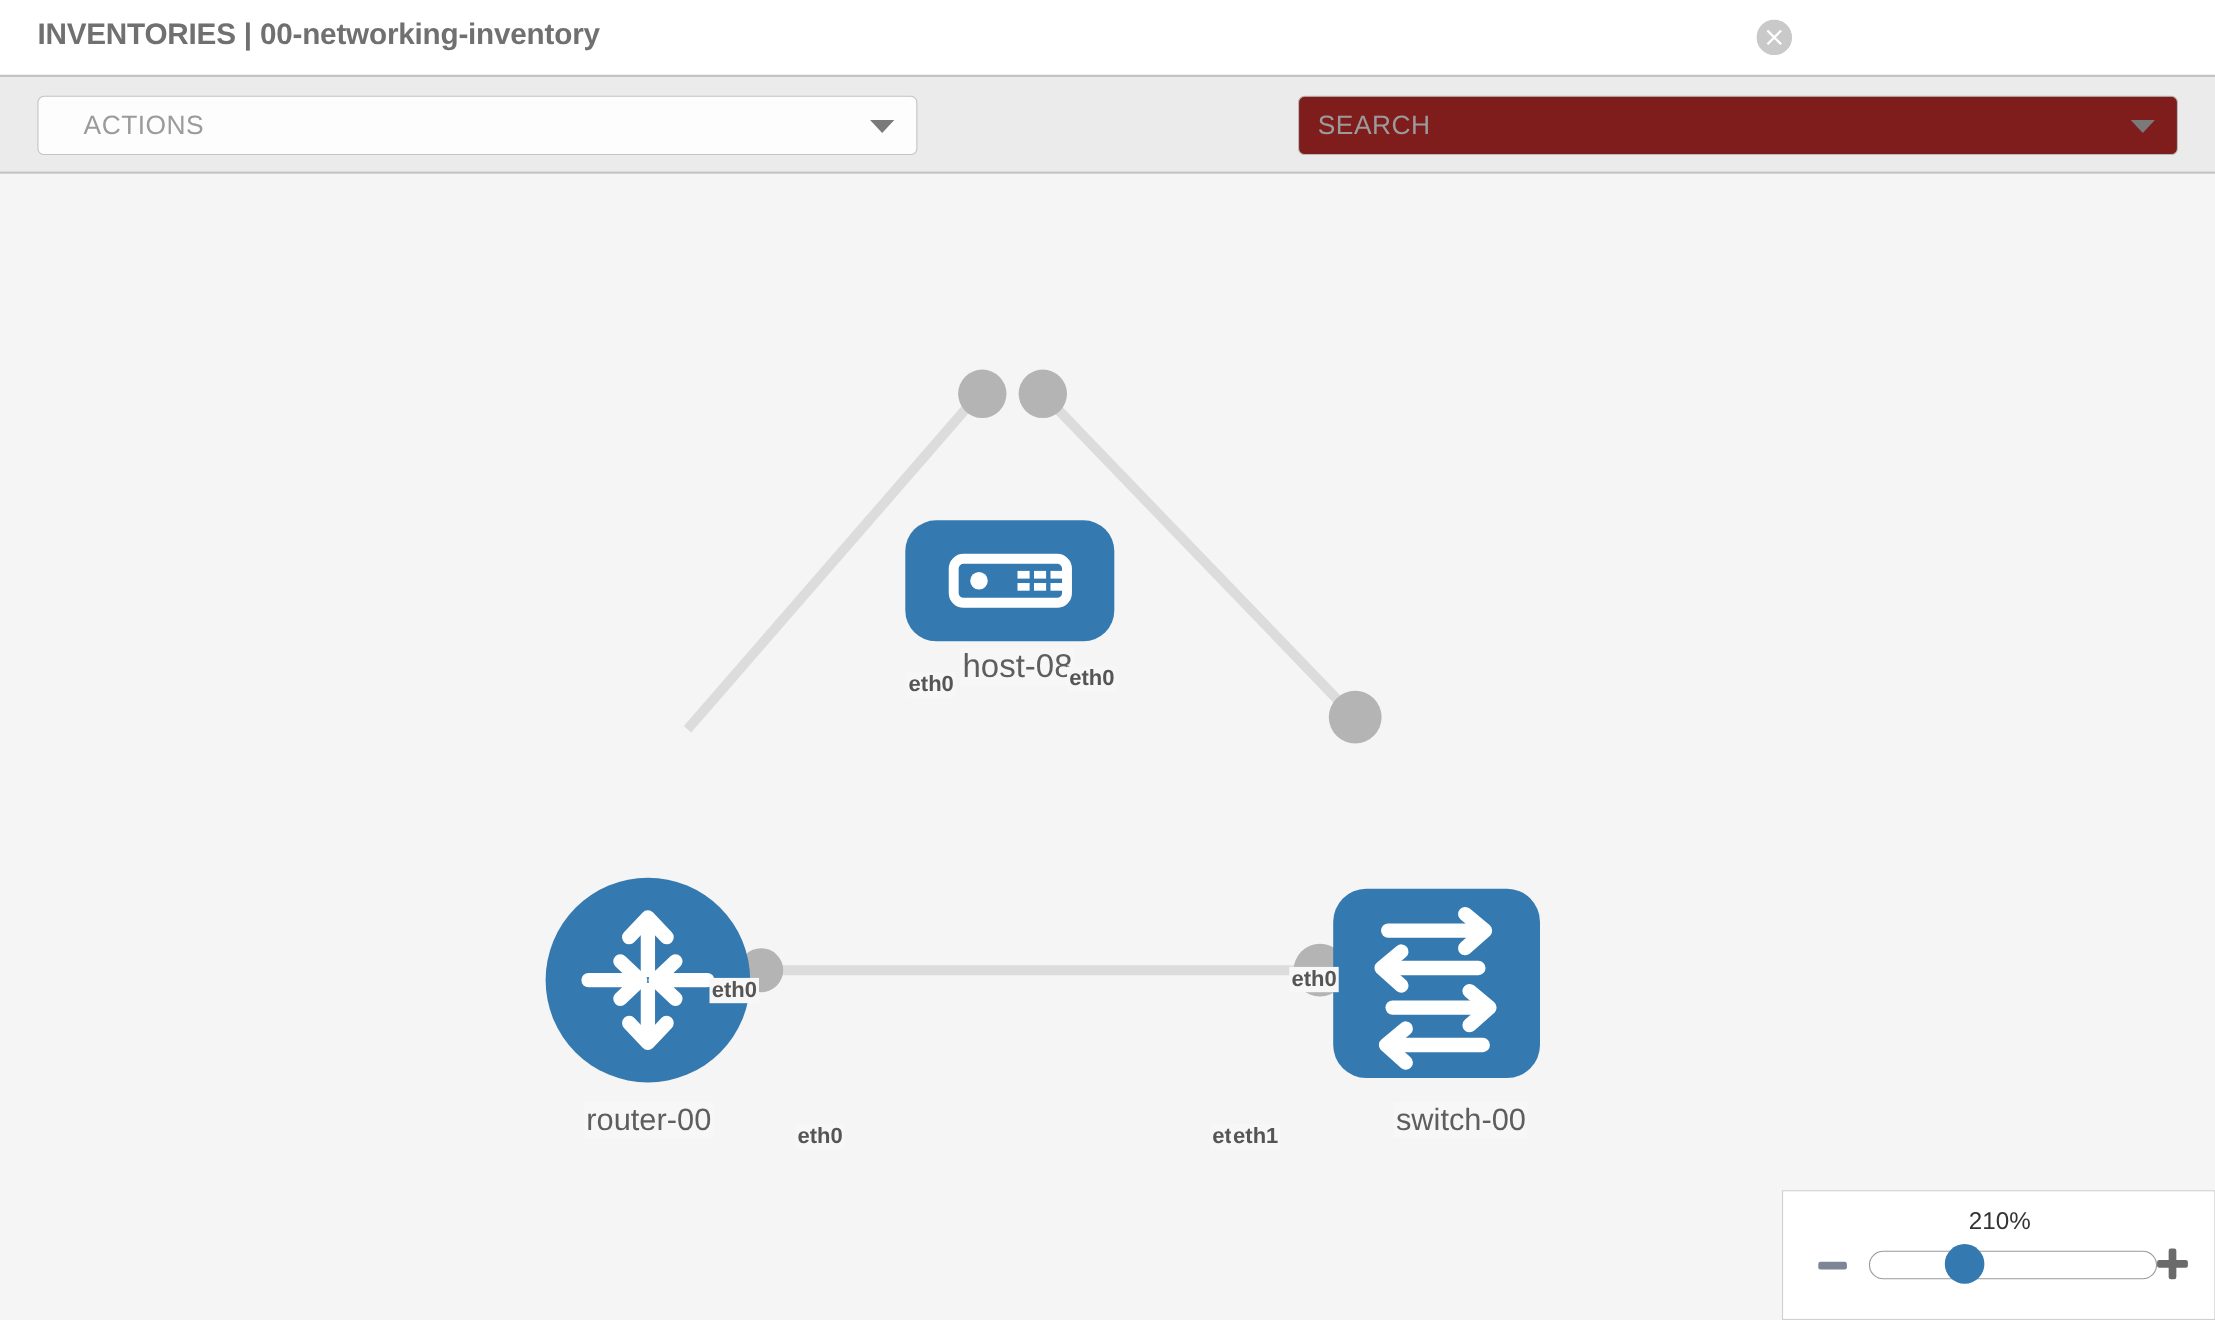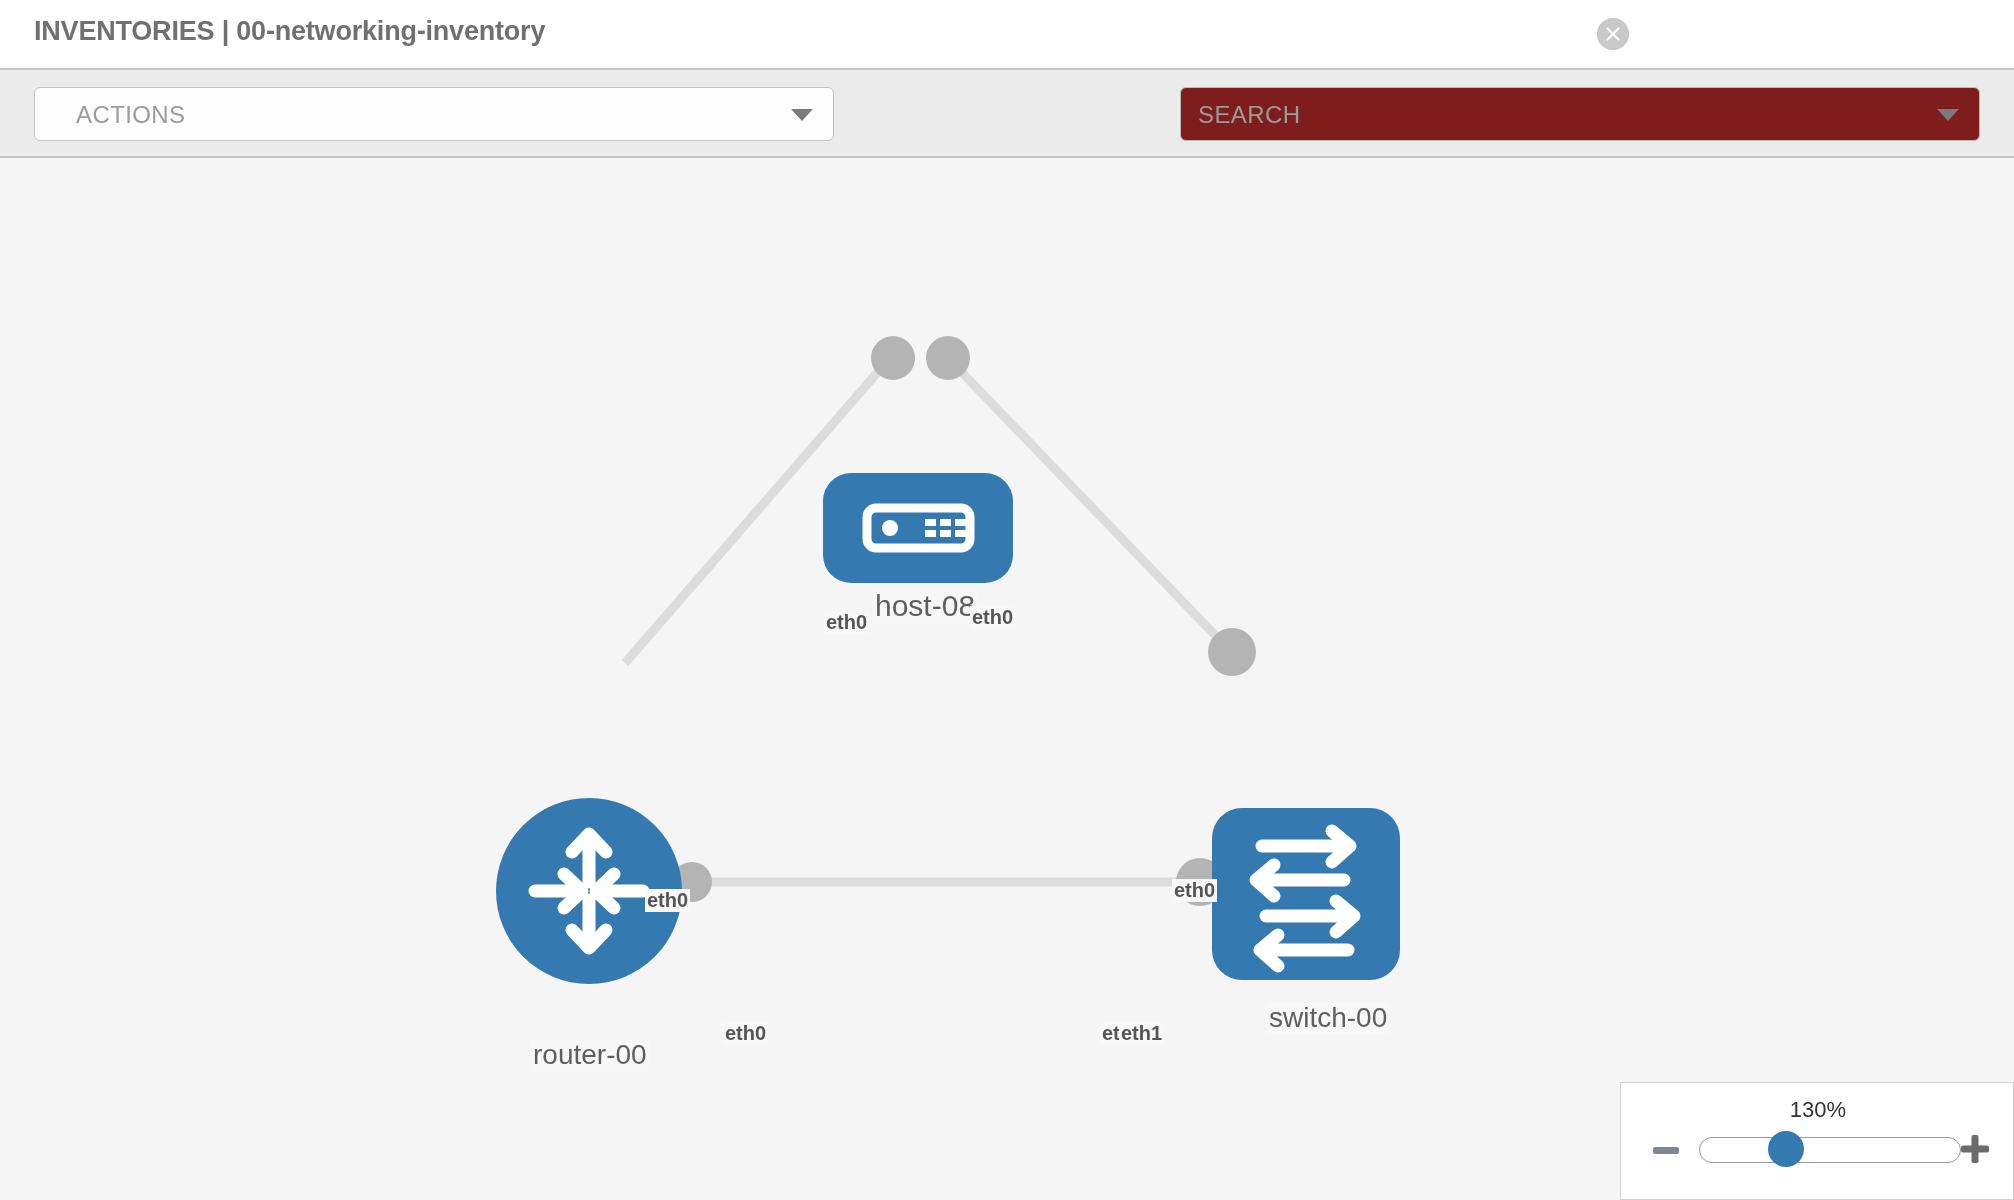--- a/index.html
+++ b/index.html
@@ -307,35 +307,35 @@
         <line x1="1266" y1="758" x2="1352" y2="758"></line>
         <polyline points="1336,743 1354,758 1336,774"></polyline>
         <line x1="1262" y1="792" x2="1348" y2="792"></line>
         <polyline points="1278,777 1260,792 1278,808"></polyline>
       </g>
     </g>
 
   </svg>
 
   <div class="node-label" style="left:873px; top:431px; font-size:30px;">host-08</div>
-  <div class="node-label" style="left:531px; top:844px;margin-top:37px;">router-00</div>
+  <div class="node-label" style="left:531px; top:844px;">router-00</div>
   <div class="node-label" style="left:1247px; top:844px;margin-left:20px;">switch-00</div>
 
   <div class="iface-label" style="left:824px; top:453px;">eth0</div>
   <div class="iface-label" style="left:970px; top:448px;">eth0</div>
   <div class="iface-label" style="left:645px; top:731px;">eth0</div>
   <div class="iface-label" style="left:1172px; top:721px;">eth0</div>
   <div class="iface-label" style="left:723px; top:864px;">eth0</div>
   <div class="iface-label" style="left:1100px; top:864px; background:#f7f7f7;">eth</div>
   <div class="iface-label" style="left:1119px; top:864px;text-align:center;">eth1</div>
 
 </div>
 
 <div class="zoom-panel">
-  <div class="zoom-pct">130%</div>
+  <div class="zoom-pct">210%</div>
 
   <div class="zoom-minus">
     <svg width="30" height="30" viewBox="0 0 30 30">
       <rect x="2" y="12" width="26" height="7" rx="2" fill="#7d8694"></rect>
     </svg>
   </div>
 
   <div class="zoom-track"></div>
   <div class="zoom-handle"></div>
 

